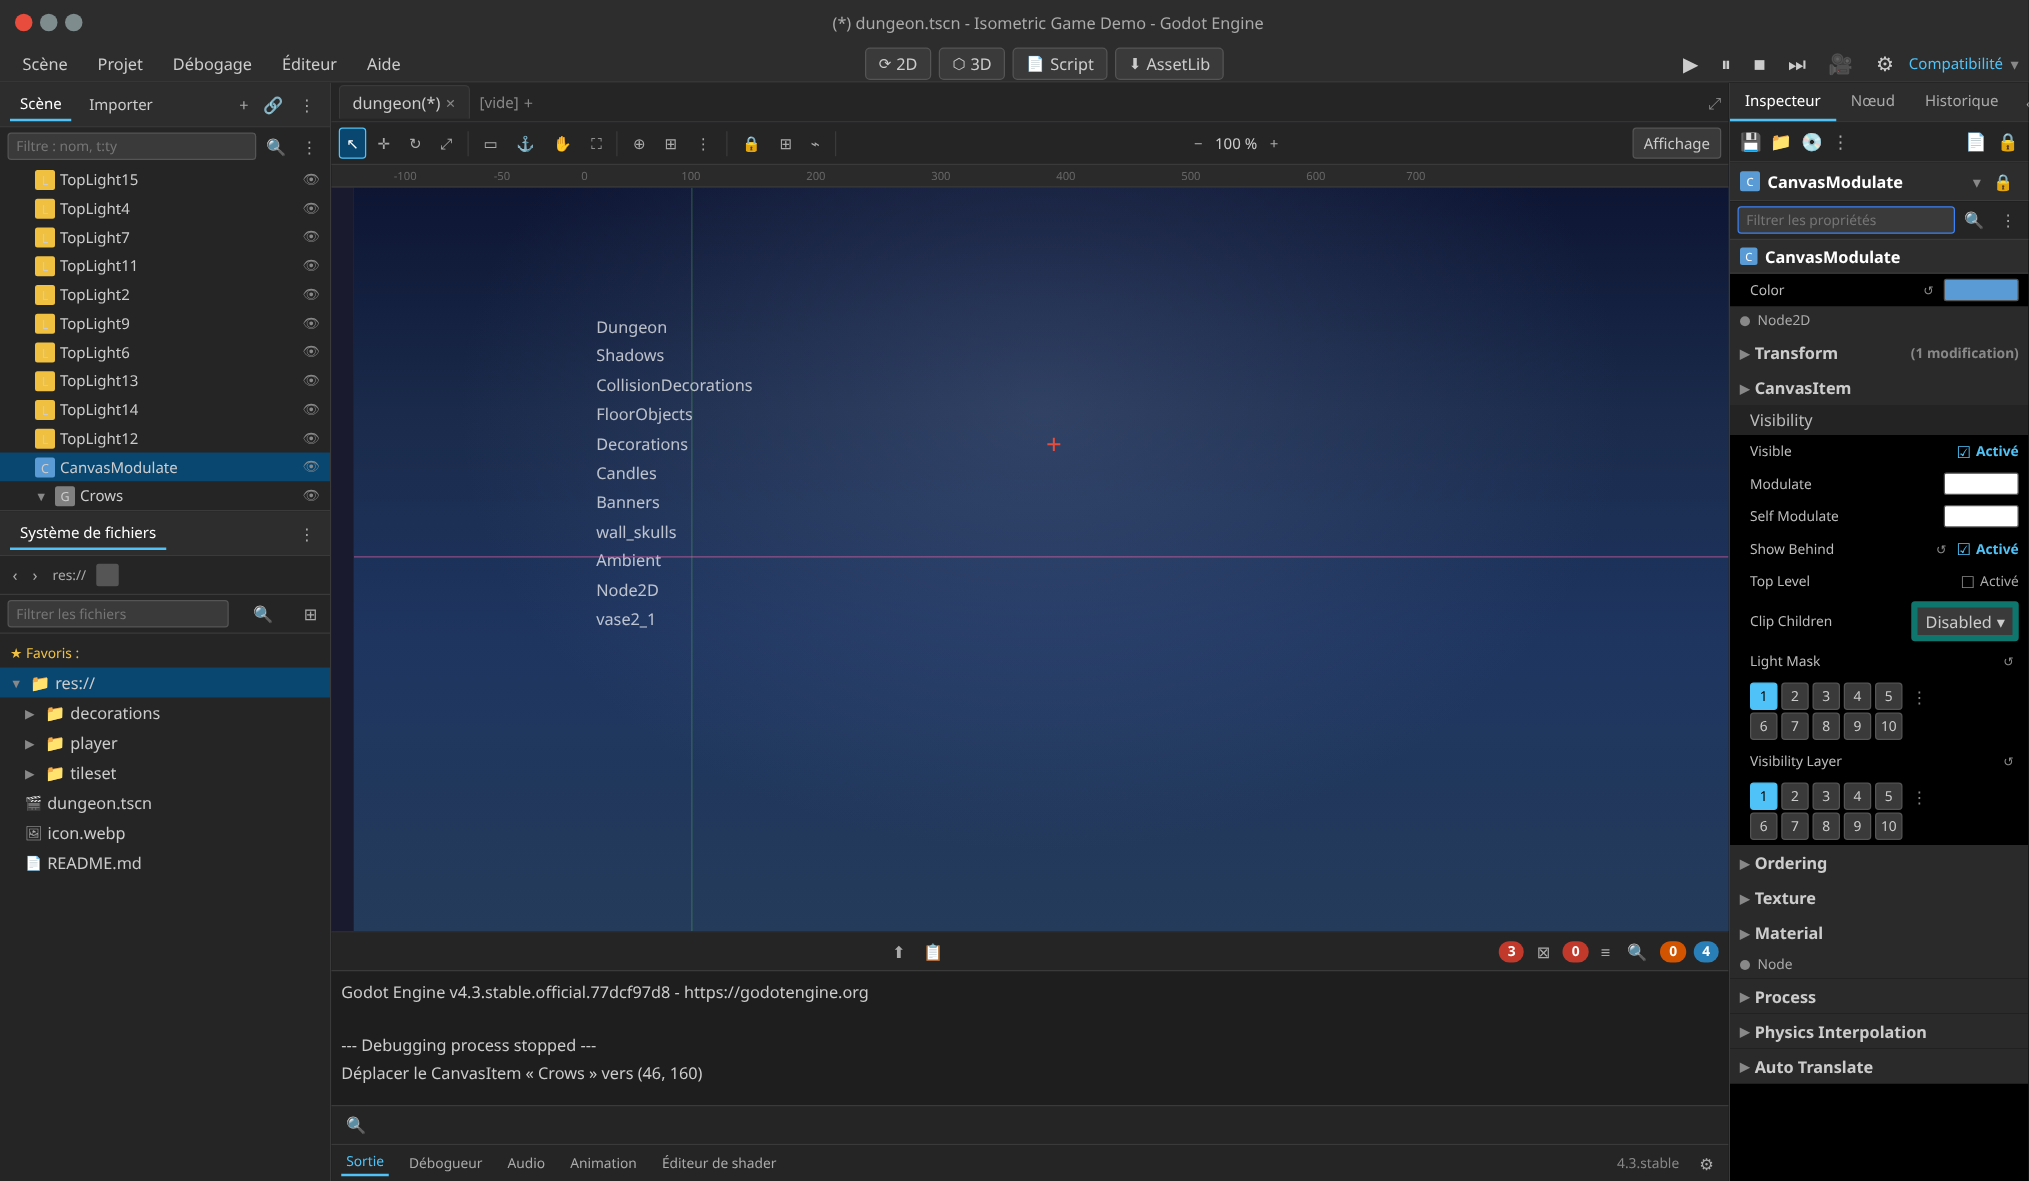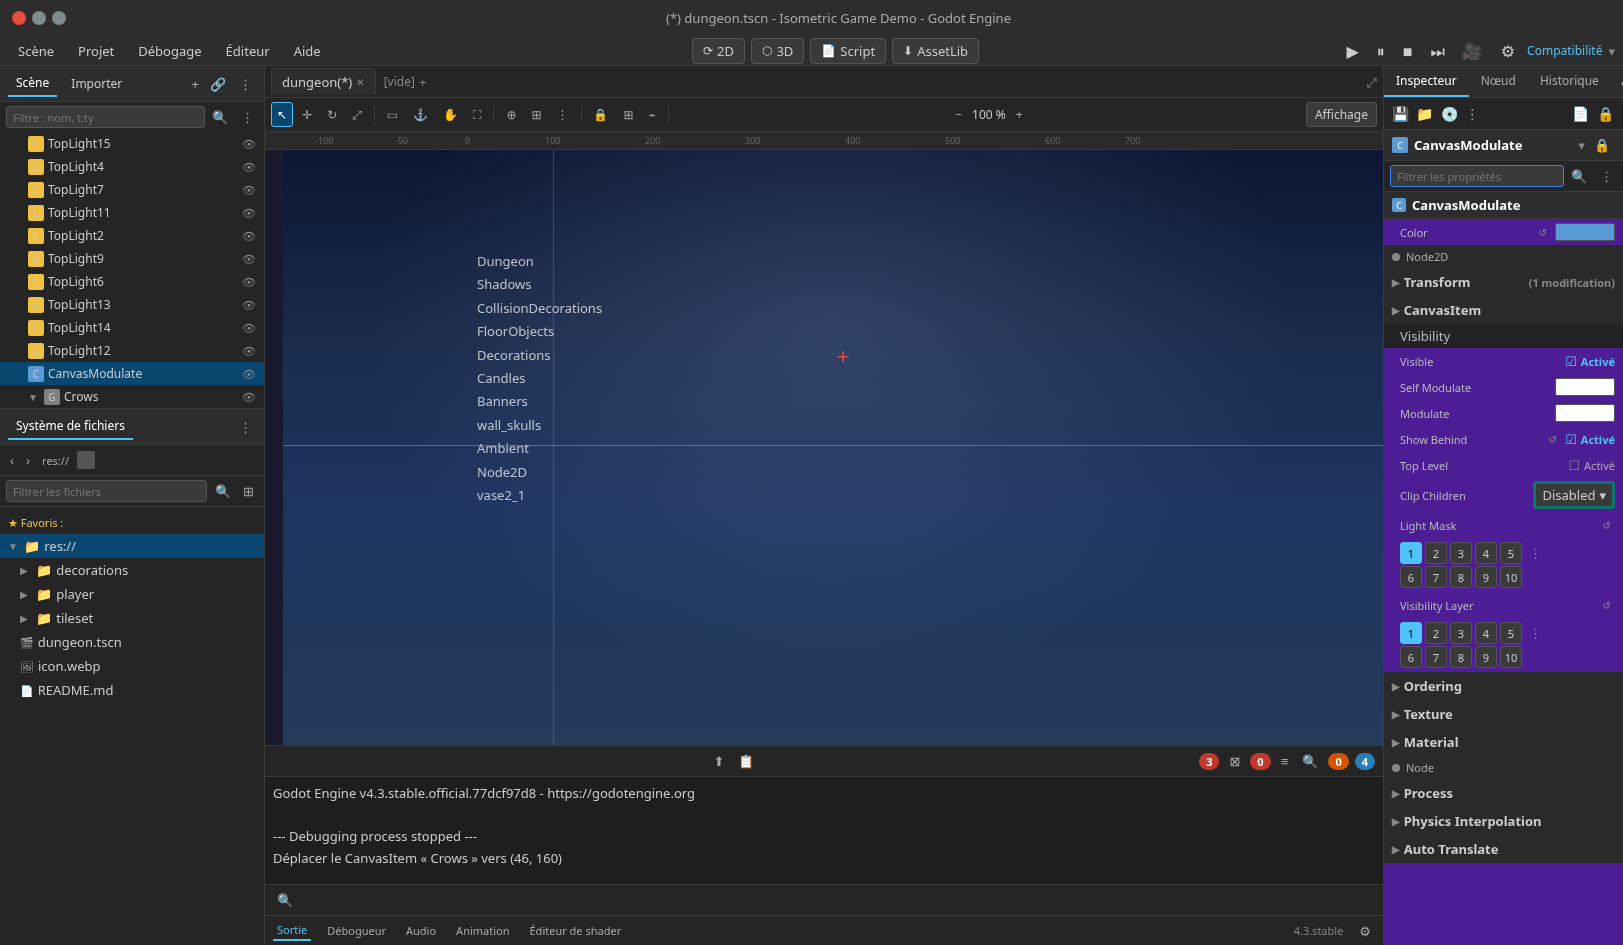--- a/index.html
+++ b/index.html
@@ -98,21 +98,21 @@
     .console-toolbar { display: flex; gap: 4px; margin-left: auto; }
     .console-filter { flex: 1; background: #3a3a3a; border: 1px solid #555; border-radius: 3px; padding: 2px 6px; color: #ccc; font-size: 11px; height: 22px; }
 
     
     #console-tabs { display: flex; align-items: center; padding: 2px 8px; background: #252526; border-top: 1px solid #3a3a3a; gap: 12px; height: 30px; }
     .console-tab { font-size: 11px; cursor: pointer; color: #aaa; padding: 2px 4px; }
     .console-tab.active { color: #4fc3f7; border-bottom: 2px solid #4fc3f7; }
     .version-label { margin-left: auto; color: #888; font-size: 11px; }
 
     
-    #right-panel { width: 240px; display: flex; flex-direction: column; background: #4c1d95; border-left: 1px solid #3a3a3a; flex-shrink: 0; }
+    #right-panel { width: 240px; display: flex; flex-direction: column; background: #000000; border-left: 1px solid #3a3a3a; flex-shrink: 0; }
     .inspector-header { display: flex; background: #2d2d2d; border-bottom: 1px solid #3a3a3a; }
     .inspector-tab { padding: 6px 12px; cursor: pointer; font-size: 12px; color: #aaa; }
     .inspector-tab.active { color: #fff; border-bottom: 2px solid #4fc3f7; }
     .inspector-toolbar { display: flex; align-items: center; padding: 4px 6px; gap: 4px; background: #252526; border-bottom: 1px solid #3a3a3a; }
     .inspector-search { flex: 1; background: #3a3a3a; border: 1px solid #3b82f6; border-radius: 3px; padding: 2px 6px; color: #ccc; font-size: 11px; height: 22px; }
     .node-selector { display: flex; align-items: center; padding: 4px 8px; background: #2d2d2d; border-bottom: 1px solid #3a3a3a; gap: 6px; }
     .node-type-icon { width: 16px; height: 16px; background: #5b9bd5; border-radius: 2px; display: flex; align-items: center; justify-content: center; font-size: 9px; color: white; flex-shrink: 0; }
     .node-name { font-size: 13px; font-weight: bold; color: #fff; flex: 1; }
     .node-dropdown { color: #888; cursor: pointer; }
 
@@ -121,21 +121,21 @@
     .prop-arrow { color: #888; font-size: 10px; }
     .prop-row { display: flex; align-items: center; padding: 3px 8px 3px 16px; gap: 6px; min-height: 26px; }
     .prop-label { color: #bbb; font-size: 11px; flex: 0 0 100px; }
     .prop-value { flex: 1; display: flex; align-items: center; justify-content: flex-end; gap: 4px; }
     .color-swatch { width: 60px; height: 18px; background: #5b9bd5; border: 1px solid #555; border-radius: 2px; cursor: pointer; }
     .color-swatch-white { background: white; }
     .color-swatch-blue { background: #5b9bd5; }
     .checkbox-checked { color: #4fc3f7; font-size: 13px; }
     .checkbox-unchecked { color: #888; font-size: 13px; }
     .checked-label { color: #4fc3f7; font-size: 11px; font-weight: bold; }
-    .dropdown-value { background: #3a3a3a; border: 3px solid #0f766e; border-radius: 3px; padding: 2px 6px; font-size: 11px; color: #ccc; display: flex; align-items: center; gap: 4px; }
+    .dropdown-value { background: #3a3a3a; border: 5px solid #0f766e; border-radius: 3px; padding: 2px 6px; font-size: 11px; color: #ccc; display: flex; align-items: center; gap: 4px; }
     .reset-icon { color: #888; font-size: 10px; cursor: pointer; }
 
     
     .mask-grid { display: flex; flex-direction: column; padding: 4px 8px 4px 16px; gap: 2px; }
     .mask-row { display: flex; gap: 3px; align-items: center; }
     .mask-btn { width: 22px; height: 22px; background: #3a3a3a; border: 1px solid #555; border-radius: 3px; display: flex; align-items: center; justify-content: center; font-size: 11px; cursor: pointer; color: #ccc; }
     .mask-btn.active { background: #4fc3f7; color: #000; border-color: #4fc3f7; }
     .mask-more { color: #888; cursor: pointer; font-size: 13px; padding: 0 4px; }
 
     
@@ -272,21 +272,21 @@
         <div class="panel-actions">
           <button class="icon-btn">⋮</button>
         </div>
       </div>
       <div class="fs-toolbar">
         <button class="icon-btn">‹</button>
         <button class="icon-btn">›</button>
         <span style="font-size:11px;color:#aaa;padding:0 4px;">res://</span>
         <div style="width:18px;height:18px;background:#555;border-radius:2px;cursor:pointer;"></div>
       </div>
-      <div style="display:flex;align-items:center;padding:4px 6px;gap:4px;background:#252526;border-bottom:1px solid #3a3a3a;">
+      <div style="display:flex;align-items:center;padding:4px 6px;gap:16px;background:#252526;border-bottom:1px solid #3a3a3a;">
         <input class="search-box" type="text" placeholder="Filtrer les fichiers" style="">
         <button class="icon-btn">🔍</button>
         <button class="icon-btn">⊞</button>
       </div>
       <div class="fs-tree">
         <div style="padding:4px 8px;font-size:11px;color:#f0c040;">★ Favoris :</div>
         <div class="fs-item selected">
           <span class="fs-expand">▼</span>
           <span class="folder-icon">📁</span>
           <span>res://</span>
@@ -520,28 +520,28 @@
 
       <div class="prop-row">
         <span class="prop-label">Visible</span>
         <div class="prop-value">
           <span class="checkbox-checked">☑</span>
           <span class="checked-label">Activé</span>
         </div>
       </div>
 
       <div class="prop-row">
+        <span class="prop-label">Modulate</span>
+        <div class="prop-value">
+          <div class="color-swatch color-swatch-white"></div>
+        </div>
+      </div>
+
+      <div class="prop-row">
         <span class="prop-label">Self Modulate</span>
-        <div class="prop-value">
-          <div class="color-swatch color-swatch-white"></div>
-        </div>
-      </div>
-
-      <div class="prop-row">
-        <span class="prop-label">Modulate</span>
         <div class="prop-value">
           <div class="color-swatch color-swatch-white"></div>
         </div>
       </div>
 
       <div class="prop-row">
         <span class="prop-label">Show Behind</span>
         <div class="prop-value">
           <button class="icon-btn reset-icon">↺</button>
           <span class="checkbox-checked">☑</span>

